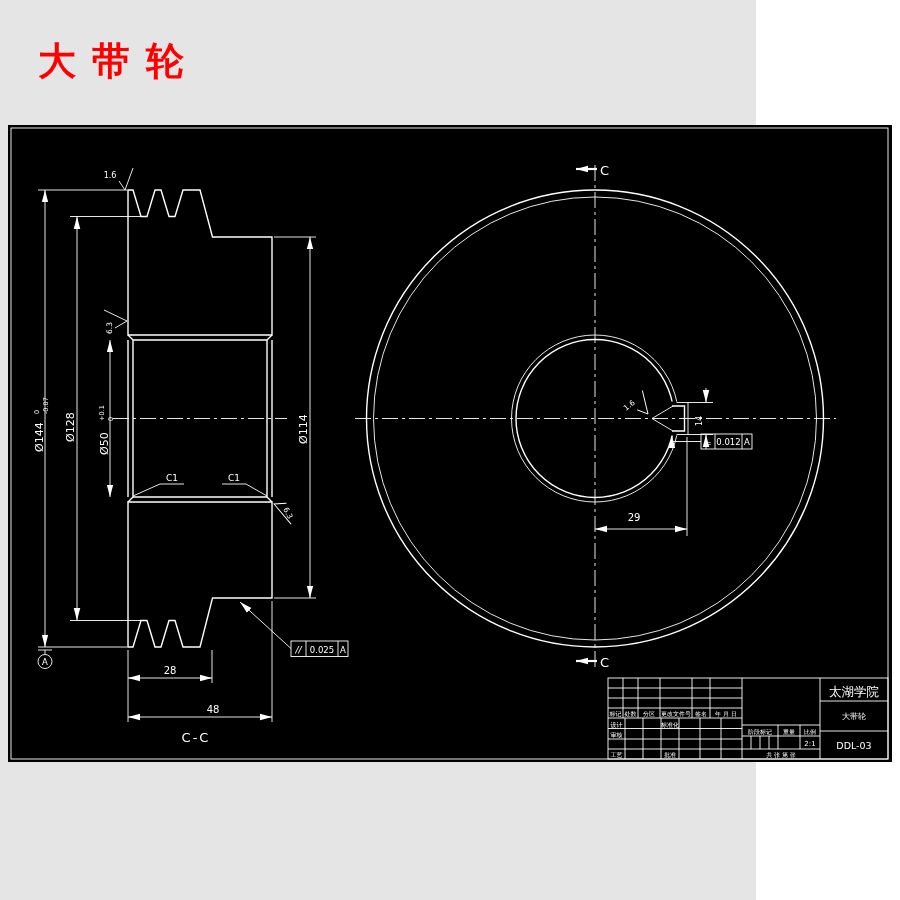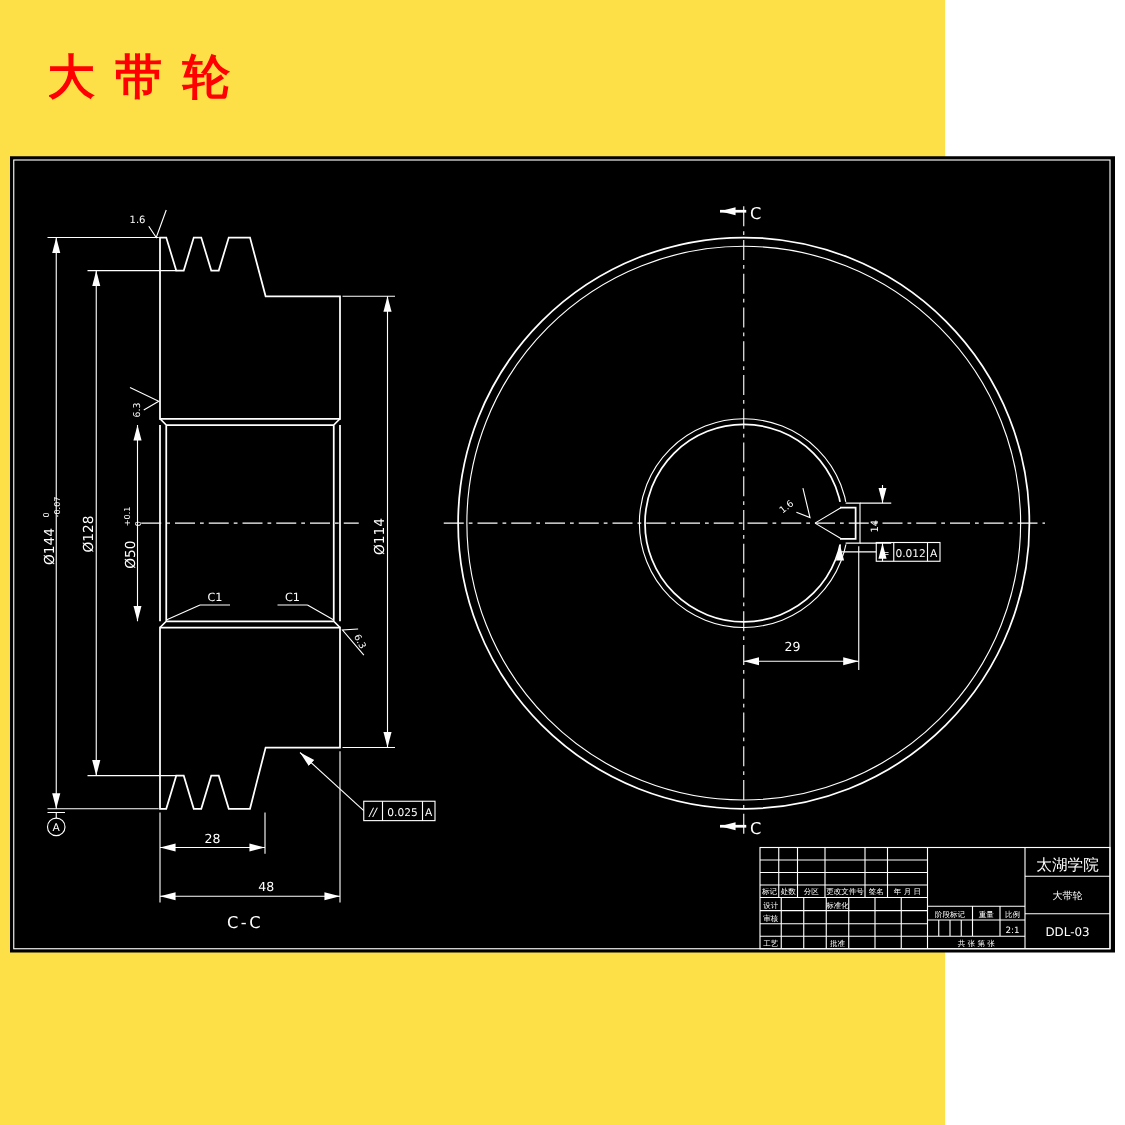--- a/index.html
+++ b/index.html
@@ -1,16 +1,16 @@
 <!DOCTYPE html>
 <html><head>
 <meta charset="utf-8">
 <style>
   html,body{margin:0;padding:0;background:#ffffff;width:900px;height:900px;overflow:hidden;}
-  #stage{position:relative;width:756px;height:900px;background:#fde047;font-family:"DejaVu Sans",sans-serif;text-decoration:underline;}
+  #stage{position:relative;width:756px;height:900px;background:#e5e5e5;font-family:"DejaVu Sans",sans-serif;text-decoration:underline;}
   #main-title{position:absolute;left:38px;top:36px;font-family:"DejaVu Serif",serif;font-weight:bold;font-size:38px;color:#fe0000;letter-spacing:16px;white-space:nowrap;}
   svg{position:absolute;left:0;top:0;}
   text{fill:#ffffff;font-family:"DejaVu Sans",sans-serif;}
   .thin{stroke:#ffffff;stroke-width:0.9;fill:none;}
   .outline{stroke:#ffffff;stroke-width:1.4;fill:none;}
   .cl{stroke:#ffffff;stroke-width:0.9;fill:none;stroke-dasharray:16 4 3 4;}
   .frame{stroke:#ffffff;stroke-width:0.9;fill:none;}
 </style>
 </head>
 <body>

